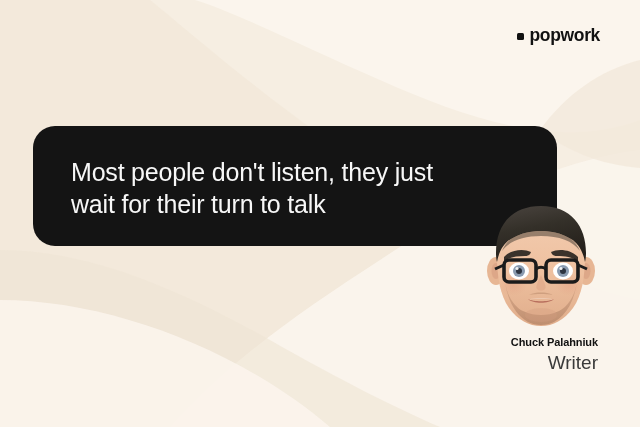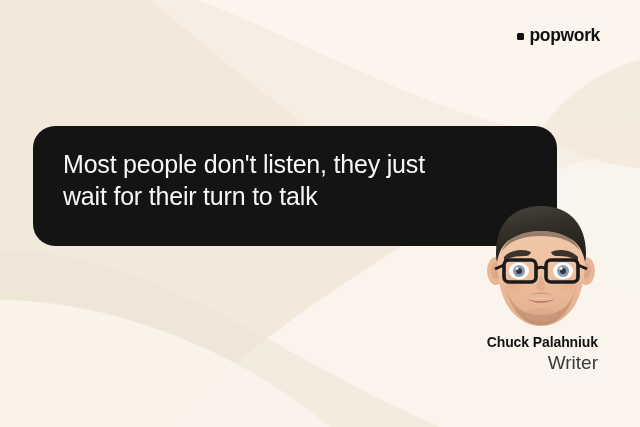--- a/index.html
+++ b/index.html
@@ -68,21 +68,21 @@
     padding: 22px 30px;
     z-index: 4;
   }
   #quote-text {
     color: #f7f7f7;
     font-size: 25px;
     line-height: 32px;
     font-weight: 400;
     letter-spacing: -0.2px;
     white-space: pre-line;
-    margin: 0;
+    margin: 8px;
   }
 
   
   #avatar {
     position: absolute;
     left: 483px;
     top: 203px;
     width: 116px;
     height: 126px;
     z-index: 5;
@@ -91,21 +91,21 @@
 
   
   #attribution {
     position: absolute;
     right: 42px;
     top: 333px;
     text-align: right;
     z-index: 6;
   }
   #author-name {
-    font-size: 14px;
+    font-size: 11px;
     font-weight: bold;
     color: #121212;
     letter-spacing: -0.1px;
     line-height: 19px;
   }
   #author-role {
     font-size: 19px;
     font-weight: 400;
     color: #3a3a3a;
     line-height: 19px;

